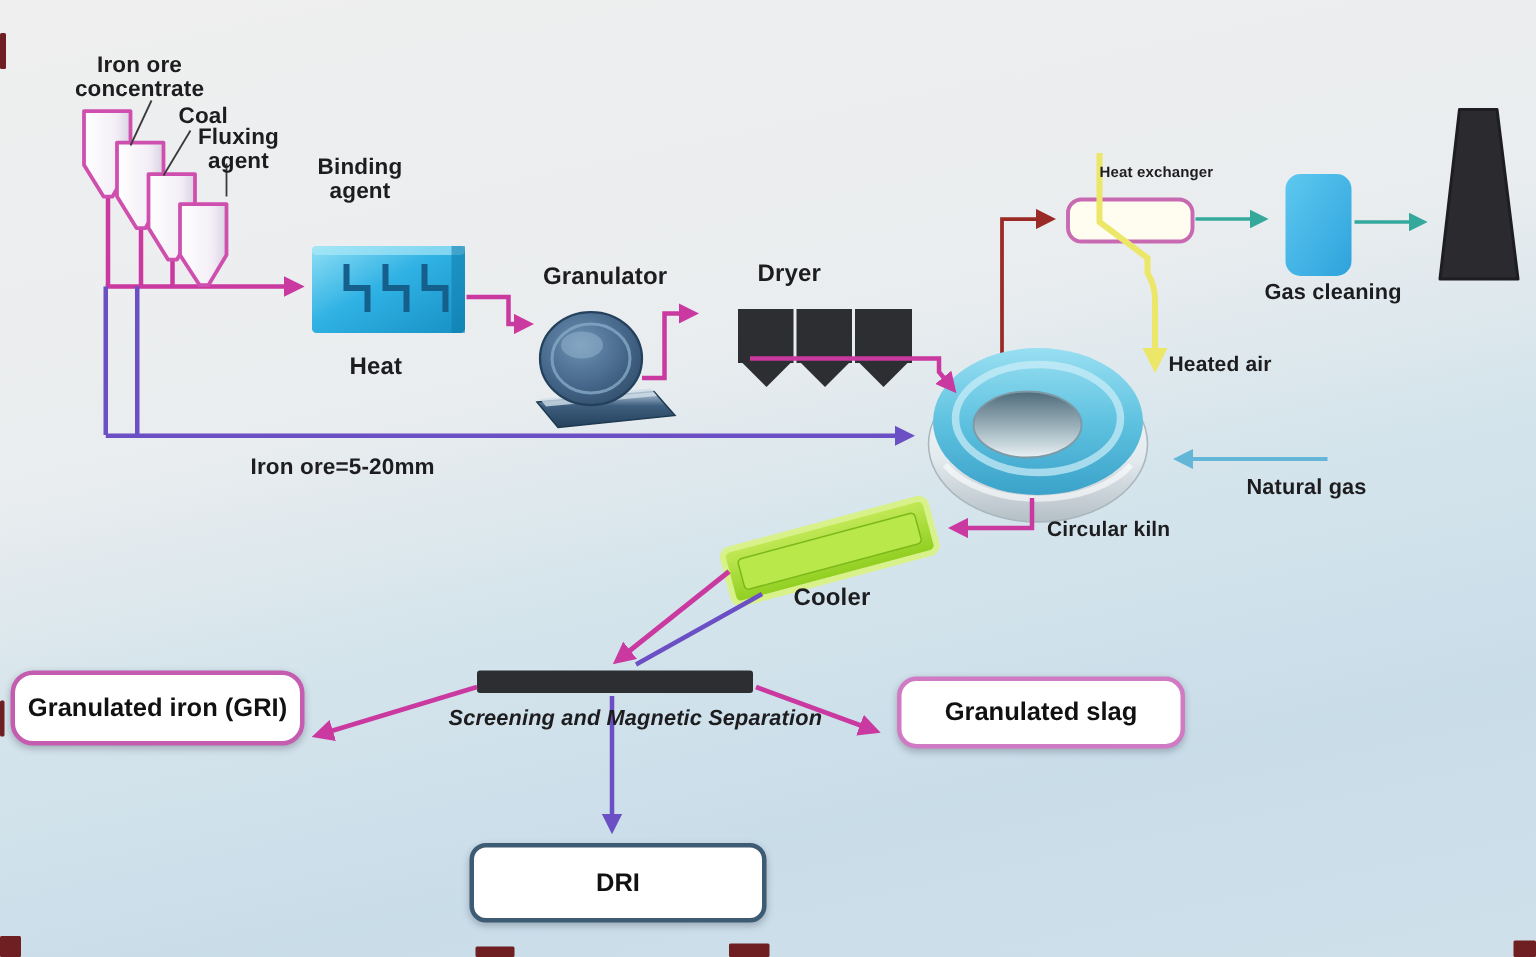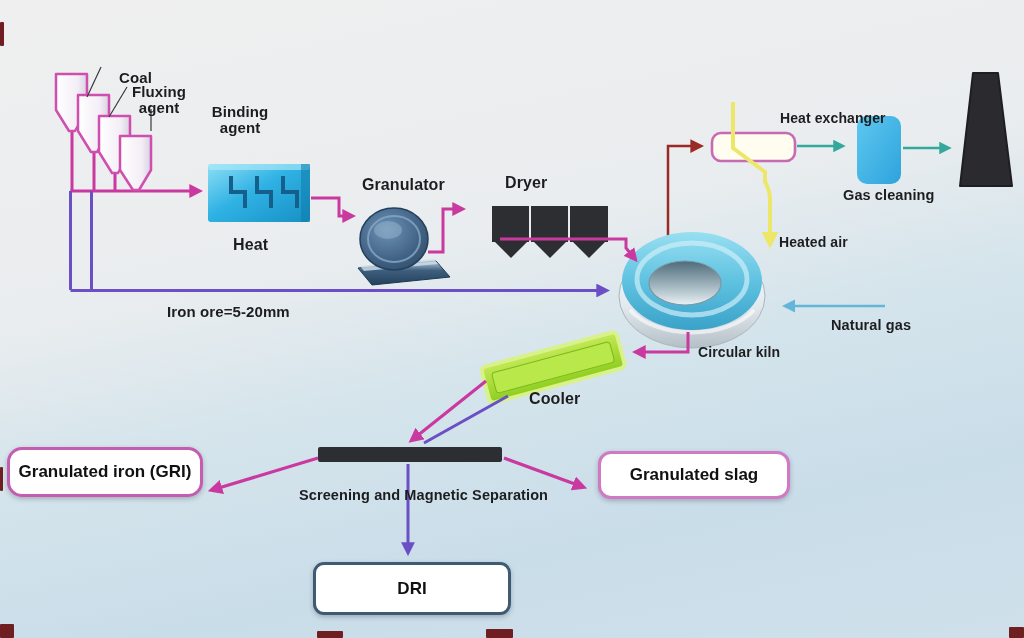--- a/index.html
+++ b/index.html
@@ -177,36 +177,37 @@
     <path d="M508,396 L424,443" fill="none" style="stroke:var(--purple)" stroke-width="3"></path>
     <path d="M486,381 L412,440" fill="none" style="stroke:var(--pink)" stroke-width="3.2" marker-end="url(#mPink)"></path>
 
     <rect x="318" y="447" width="184" height="15" rx="2" style="fill:var(--equipmentdark)"></rect>
 
     <path d="M318,458 L212,490" fill="none" style="stroke:var(--pink)" stroke-width="3.2" marker-end="url(#mPink)"></path>
     <path d="M504,458 L583,487" fill="none" style="stroke:var(--pink)" stroke-width="3.2" marker-end="url(#mPink)"></path>
     <path d="M408,464 V552" fill="none" style="stroke:var(--purple)" stroke-width="3" marker-end="url(#mPurple)"></path>
   </svg>
 
+  <div class="label wrap" style="left:30px;top:36px;width:126px;font-size:15px;">Iron ore concentrate</div>
   <div class="label" style="left:119px;top:70px;font-size:15px;">Coal</div>
   <div class="label wrap" style="left:130px;top:84px;width:58px;font-size:15px;">Fluxing agent</div>
   <div class="label wrap" style="left:180px;top:104px;width:64px;font-size:15px;margin-left:28px;">Binding agent</div>
 
   <div class="label" style="left:233px;top:236px;font-size:16px;">Heat</div>
   <div class="label" style="left:362px;top:176px;font-size:16px;">Granulator</div>
   <div class="label" style="left:505px;top:174px;font-size:16px;">Dryer</div>
   <div class="label" style="left:167px;top:304px;font-size:15px;">Iron ore=5-20mm</div>
 
-  <div class="label" style="left:733px;top:111px;font-size:14px;margin-left:47px;">Heat exchanger</div>
+  <div class="label" style="left:733px;top:111px;font-size:10px;">Heat exchanger</div>
   <div class="label" style="left:843px;top:188px;font-size:14.5px;">Gas cleaning</div>
   <div class="label" style="left:779px;top:235px;font-size:14px;">Heated air</div>
   <div class="label" style="left:831px;top:318px;font-size:14.5px;">Natural gas</div>
   <div class="label" style="left:698px;top:345px;font-size:14px;">Circular kiln</div>
   <div class="label" style="left:529px;top:390px;font-size:16px;">Cooler</div>
-  <div class="label" style="left:299px;top:488px;font-size:14.5px;">Screening and Magnetic Separation</div>
+  <div class="label" style="left:299px;top:472px;font-size:14.5px;font-style:italic;">Screening and Magnetic Separation</div>
 
   <div class="pbox gri">
     <span>Granulated iron (GRI)</span>
   </div>
   <div class="pbox slag">
     <span>Granulated slag</span>
   </div>
   <div class="pbox dri">
     <span>DRI</span>
   </div>

